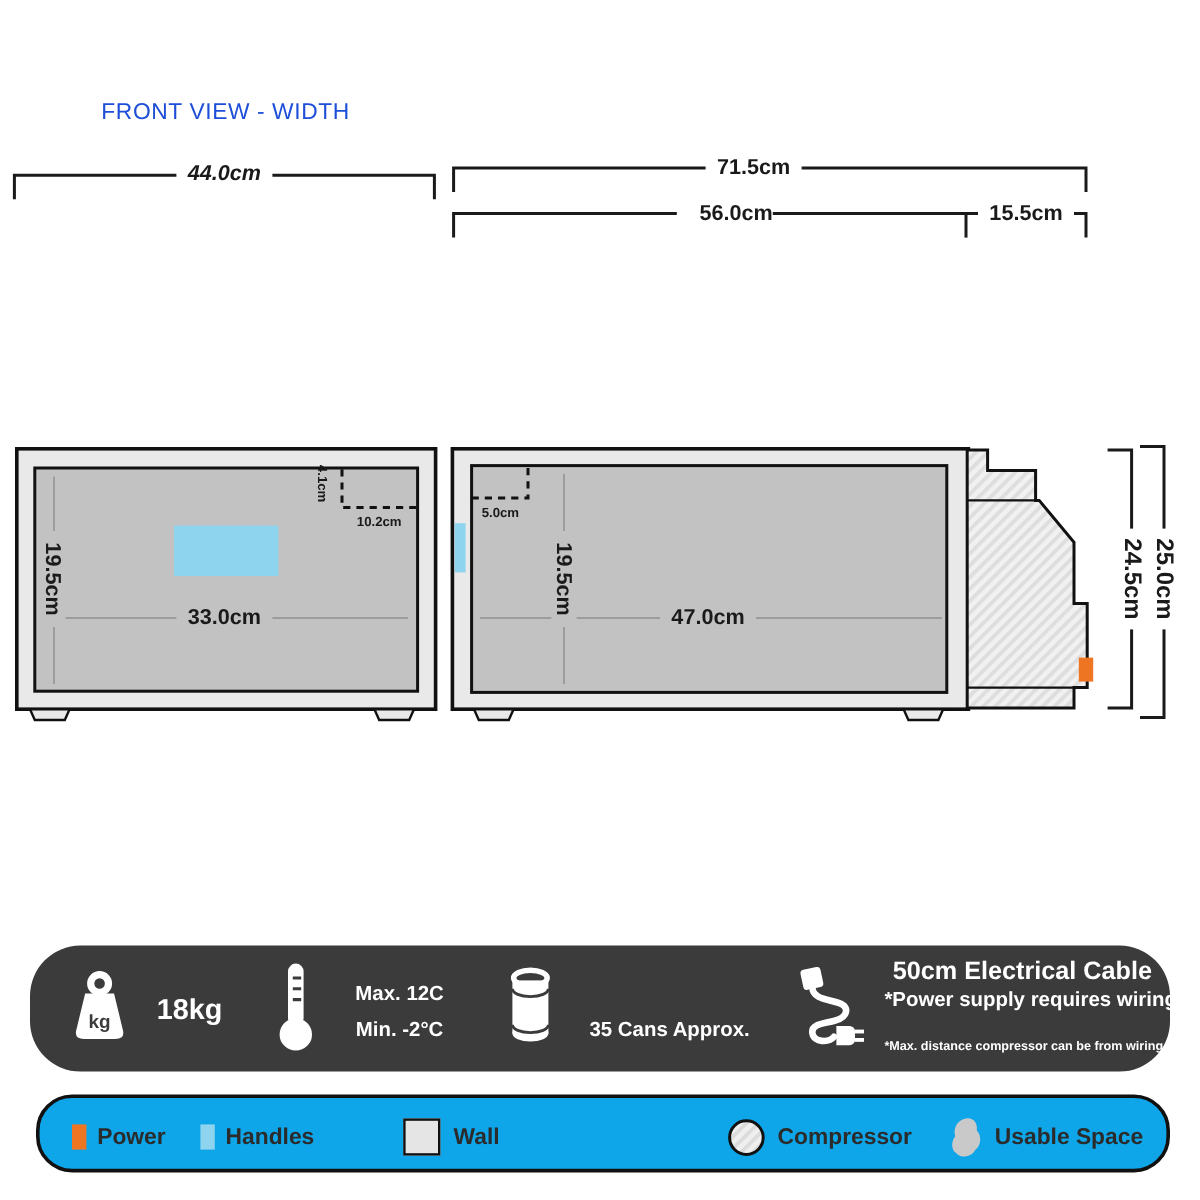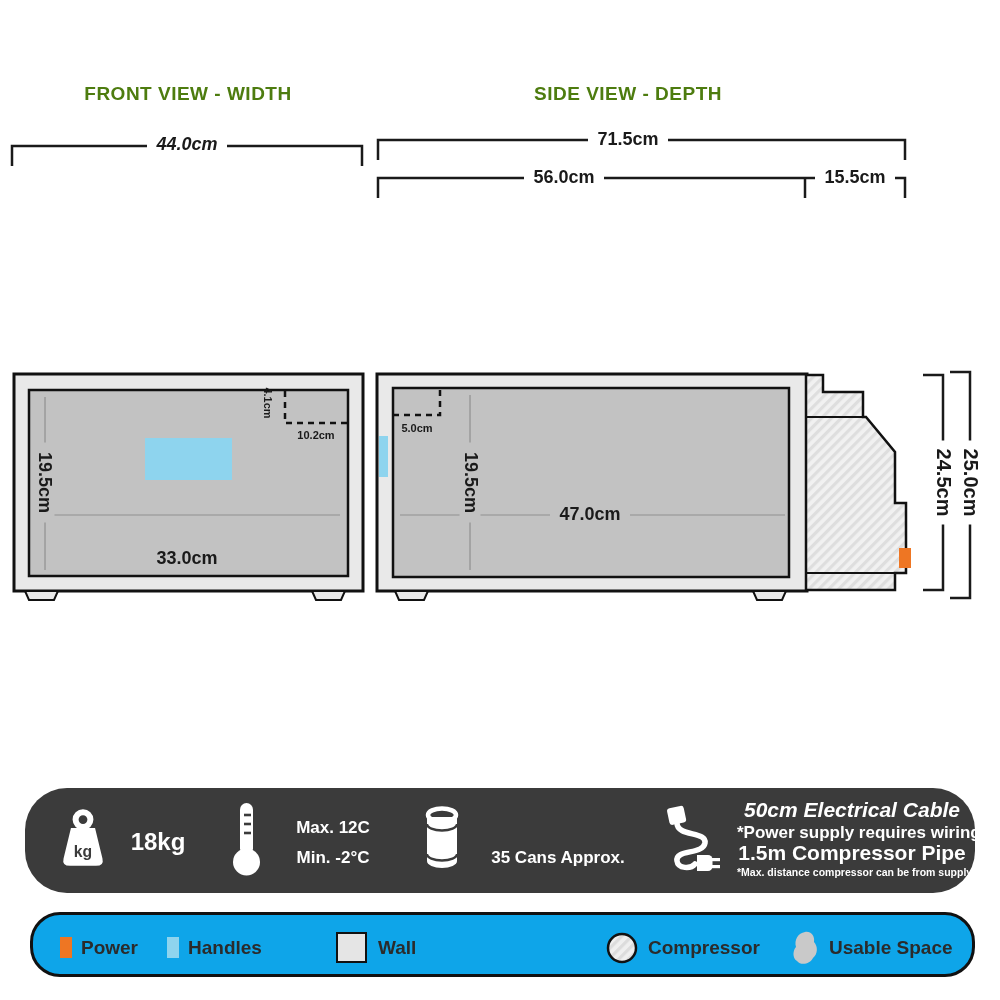--- a/index.html
+++ b/index.html
@@ -1,19 +1,19 @@
 <!DOCTYPE html>
 <html><head>
 <meta charset="utf-8">
 <style>
   html,body{margin:0;padding:0;background:#fff;}
   #stage{position:relative;width:1000px;height:1000px;background:#fff;overflow:hidden;
          font-family:"Liberation Sans", sans-serif;}
   .abs{position:absolute;}
-  .title{font-size:19px;font-weight:bold;color:#4d7c0f;text-align:center;letter-spacing:.5px;}
+  .title{font-size:19px;font-weight:normal;color:#1d4ed8;text-align:center;letter-spacing:.5px;}
   .dim{font-size:18px;font-weight:bold;color:#1a1a1a;text-align:center;white-space:nowrap;}
   .dim.onwhite{background:#fff;}
   .dim.onpanel{background:#c2c2c2;}
   .dim.big{font-size:20px;}
   .rot{transform:rotate(90deg);}
   .smdim{font-size:11px;font-weight:bold;color:#1a1a1a;text-align:center;white-space:nowrap;}
   
   .bar{left:25px;top:788px;width:950px;height:105px;background:#3b3b3b;border-radius:42px;}
   .bar .w{color:#fff;font-weight:bold;text-align:center;white-space:nowrap;}
   .t24{font-size:24px;}
@@ -69,29 +69,28 @@
     <path d="M806,375 L823,375 L823,392 L863,392 L863,417 L866,417 L895,452 L895,503 L906,503 L906,573 L895,573 L895,590 L806,590 Z" fill="url(#hatch)" stroke="#111" stroke-width="2.5"></path>
     <line x1="806" y1="417" x2="866" y2="417" stroke="#111" stroke-width="2"></line>
     <line x1="806" y1="573" x2="895" y2="573" stroke="#111" stroke-width="2"></line>
     <rect x="899" y="548" width="12" height="20" fill="#ee7623"></rect>
 
     <path d="M923,375 H943 V590 H923" fill="none" stroke="#1a1a1a" stroke-width="2.5"></path>
     <path d="M950,372 H970 V598 H950" fill="none" stroke="#1a1a1a" stroke-width="2.5"></path>
   </svg>
 
   <div class="abs title" style="left:38px;top:83px;width:300px;">FRONT VIEW - WIDTH</div>
-  <div class="abs title" style="left:478px;top:83px;width:300px;">SIDE VIEW - DEPTH</div>
 
   <div class="abs dim onwhite" style="left:147px;top:134px;width:80px;font-style:italic;">44.0cm</div>
   <div class="abs dim onwhite" style="left:588px;top:129px;width:80px;">71.5cm</div>
-  <div class="abs dim onwhite" style="left:524px;top:167px;width:80px;">56.0cm</div>
+  <div class="abs dim onwhite" style="left:564px;top:167px;width:80px;text-align:right;">56.0cm</div>
   <div class="abs dim onwhite" style="left:815px;top:167px;width:80px;">15.5cm</div>
 
   <div class="abs dim onpanel rot" style="left:4px;top:472px;width:80px;">19.5cm</div>
-  <div class="abs dim onpanel" style="left:147px;top:504px;width:80px;margin-top:44px;">33.0cm</div>
+  <div class="abs dim onpanel" style="left:147px;top:504px;width:80px;">33.0cm</div>
   <div class="abs smdim rot" style="left:243px;top:397px;width:50px;">4.1cm</div>
   <div class="abs smdim" style="left:286px;top:429px;width:60px;">10.2cm</div>
 
   <div class="abs dim onpanel rot" style="left:430px;top:472px;width:80px;">19.5cm</div>
   <div class="abs dim onpanel" style="left:550px;top:504px;width:80px;">47.0cm</div>
   <div class="abs smdim" style="left:387px;top:422px;width:60px;">5.0cm</div>
 
   <div class="abs dim big onwhite rot" style="left:901px;top:471px;width:84px;">24.5cm</div>
   <div class="abs dim big onwhite rot" style="left:928px;top:471px;width:84px;">25.0cm</div>
 
@@ -123,24 +122,23 @@
     </svg>
     <div class="abs w t23" style="left:448px;top:55px;width:170px;">35 Cans Approx.</div>
 
     <svg class="abs" style="left:640px;top:15px;" width="62" height="76" viewBox="0 0 62 76">
       <rect x="3" y="4" width="17" height="17" rx="3" fill="#fff" transform="rotate(-12 11 12)"></rect>
       <path d="M12,20 C12,34 42,28 40,40 C38,52 10,46 12,58 C13,66 26,66 30,61" fill="none" stroke="#fff" stroke-width="5.5" stroke-linecap="round"></path>
       <path d="M32,52 h11 a4.5,4.5 0 0 1 4.5,4.5 v7 a4.5,4.5 0 0 1 -4.5,4.5 h-11 z" fill="#fff"></path>
       <rect x="47" y="55" width="8" height="3.2" fill="#fff"></rect>
       <rect x="47" y="62" width="8" height="3.2" fill="#fff"></rect>
     </svg>
-    <div class="abs w t21" style="left:712px;top:10px;width:230px;font-style:italic;">50cm Electrical Cable</div>
+    <div class="abs w t21" style="left:712px;top:10px;width:230px;">50cm Electrical Cable</div>
     <div class="abs w t11" style="left:712px;top:35px;width:230px;">*Power supply requires wiring</div>
-    <div class="abs w t21" style="left:712px;top:53px;width:230px;">1.5m Compressor Pipe</div>
-    <div class="abs w t10" style="left:712px;top:78px;width:230px;">*Max. distance compressor can be from supply</div>
+    <div class="abs w t10" style="left:712px;top:78px;width:230px;">*Max. distance compressor can be from wiring</div>
   </div>
 
   <div class="abs legend">
 
     <div class="litem" style="left:27px;">
       <div class="swatch" style="background:#ee7623;"></div>
       <div class="llabel" style="margin-left:9px;">Power</div>
     </div>
 
     <div class="litem" style="left:134px;text-align:right;">

